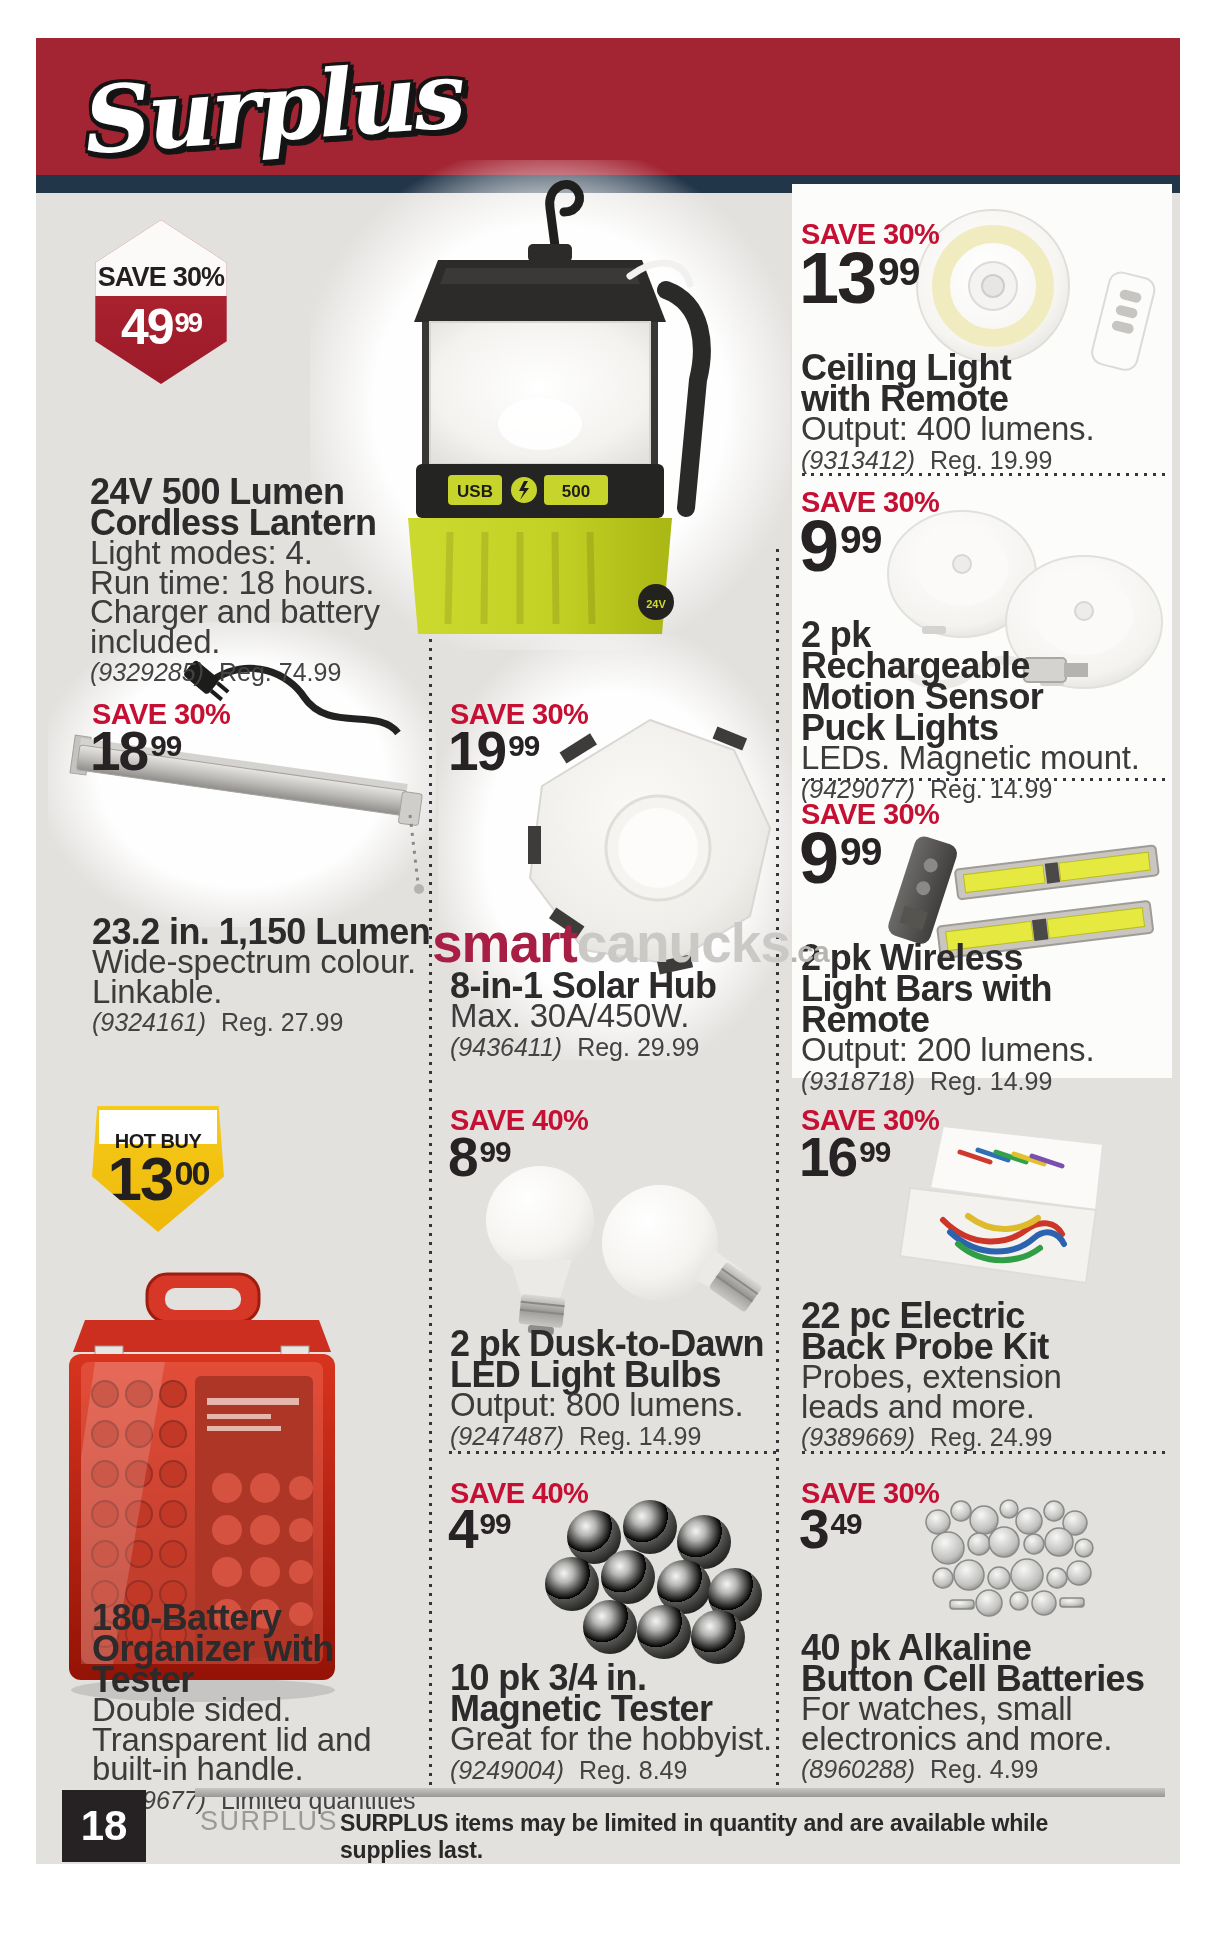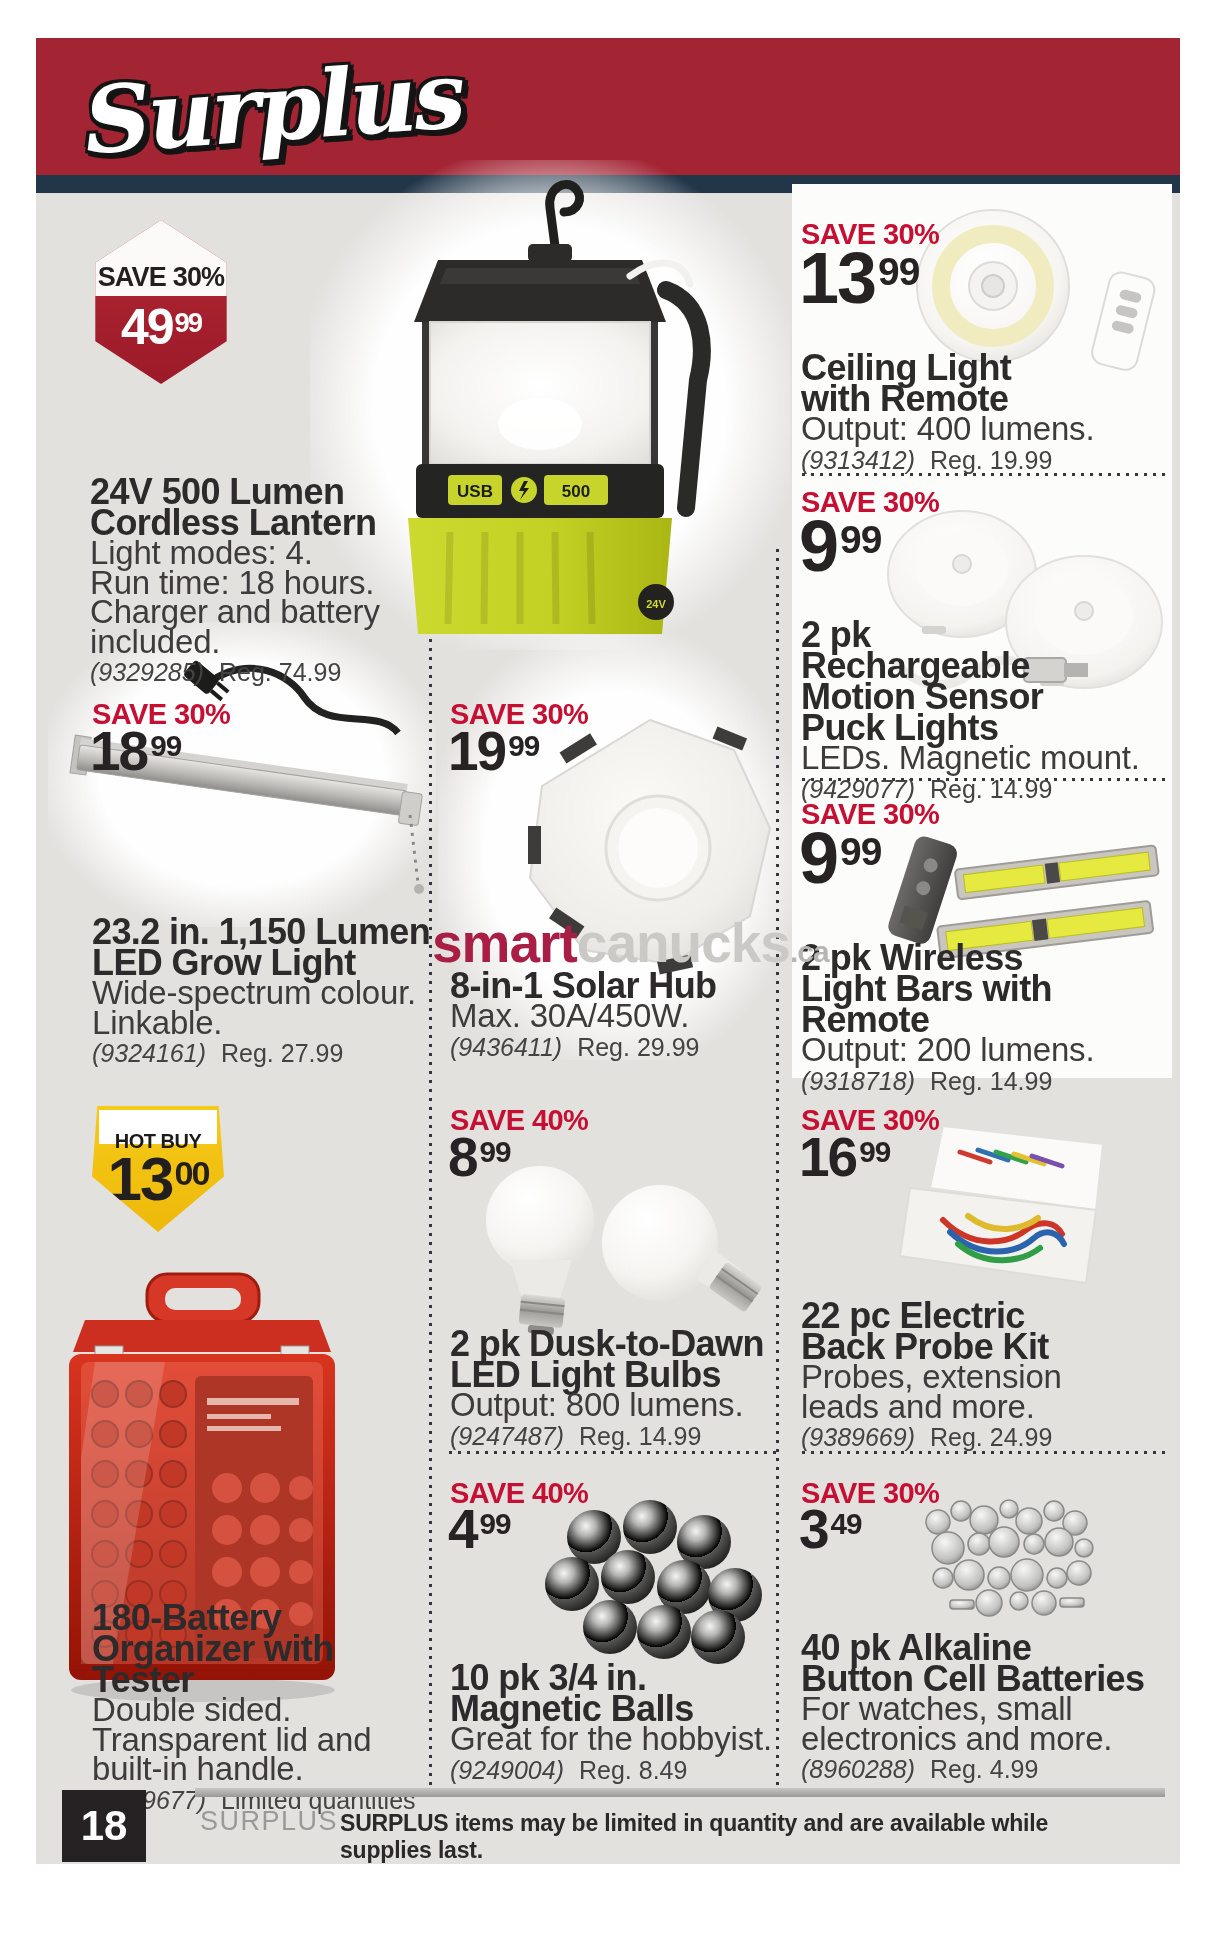--- a/index.html
+++ b/index.html
@@ -478,21 +478,20 @@
   <div class="t">2 pk Wireless</div>
   <div class="t">Light Bars with Remote</div>
   <div class="d">Output: 200 lumens.</div>
   <div class="pl"><span class="pn">(9318718)</span><span class="reg">Reg. 14.99</span></div>
 </div>
 
 <div class="abs save" style="left:92px;top:700px;">SAVE 30%</div>
 <div class="abs price p55" style="left:90px;top:724px;"><span>18</span><span class="c">99</span></div>
 <div class="abs tb" style="left:92px;top:916px;">
   <div class="t">23.2 in. 1,150 Lumen</div>
-  <div class="t">LED Grow Light</div>
   <div class="d">Wide-spectrum colour.</div>
   <div class="d">Linkable.</div>
   <div class="pl"><span class="pn">(9324161)</span><span class="reg">Reg. 27.99</span></div>
 </div>
 
 <div class="abs save" style="left:450px;top:700px;">SAVE 30%</div>
 <div class="abs price p55" style="left:448px;top:724px;"><span>19</span><span class="c">99</span></div>
 <div class="abs wm">
   <span class="w1">smart</span><span class="w2">canucks</span><span class="w3">.ca</span>
 </div>
@@ -517,21 +516,21 @@
   <div class="t">2 pk Dusk-to-Dawn</div>
   <div class="t">LED Light Bulbs</div>
   <div class="d">Output: 800 lumens.</div>
   <div class="pl"><span class="pn">(9247487)</span><span class="reg">Reg. 14.99</span></div>
 </div>
 
 <div class="abs save" style="left:450px;top:1479px;">SAVE 40%</div>
 <div class="abs price p55" style="left:448px;top:1502px;"><span>4</span><span class="c">99</span></div>
 <div class="abs tb" style="left:450px;top:1662px;width:330px;">
   <div class="t">10 pk 3/4 in.</div>
-  <div class="t">Magnetic Balls</div>
+  <div class="t">Magnetic Tester</div>
   <div class="d">Great for the hobbyist.</div>
   <div class="pl"><span class="pn">(9249004)</span><span class="reg">Reg. 8.49</span></div>
 </div>
 
 <div class="abs save" style="left:801px;top:1106px;">SAVE 30%</div>
 <div class="abs price p55" style="left:799px;top:1130px;"><span>16</span><span class="c">99</span></div>
 <div class="abs tb" style="left:801px;top:1300px;width:368px;">
   <div class="t">22 pc Electric</div>
   <div class="t">Back Probe Kit</div>
   <div class="d">Probes, extension</div>

